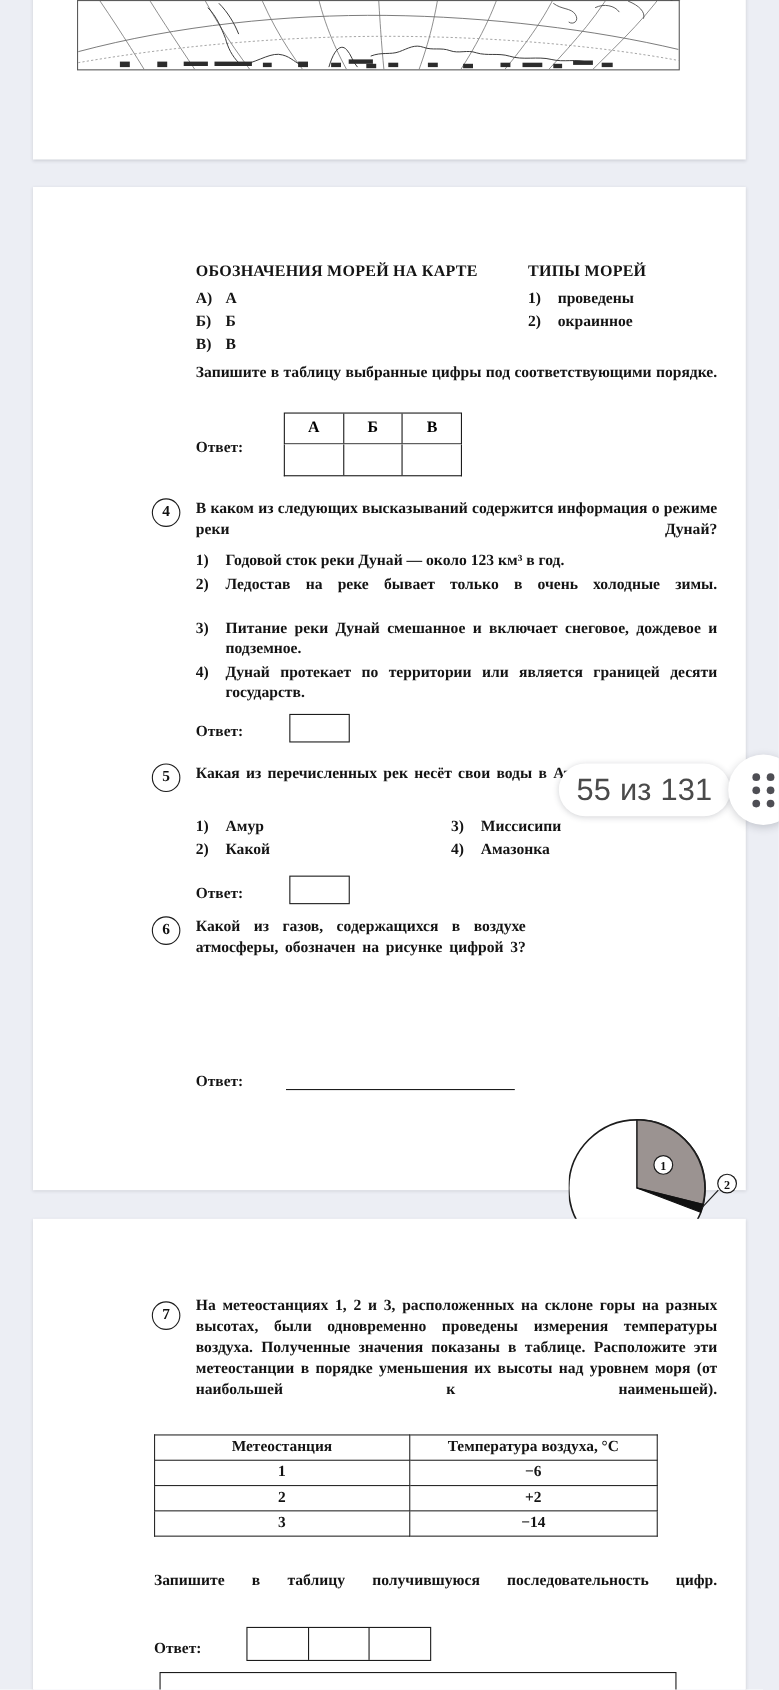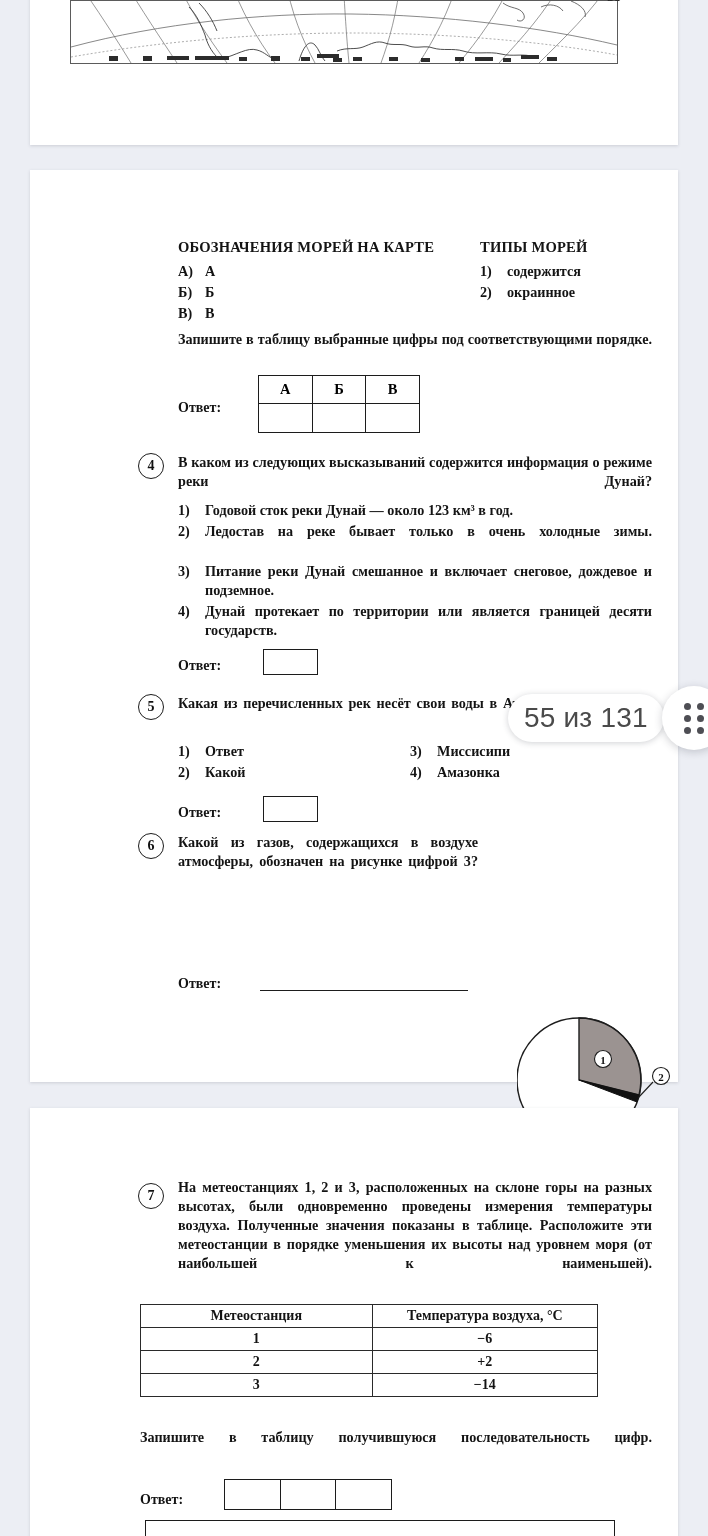--- a/index.html
+++ b/index.html
@@ -201,21 +201,21 @@
       <div class="doc col-left" style="top:134px;width:240px;">
         <div class="opt-row">
           <span class="opt-num">В)</span>
           <span>В</span>
         </div>
       </div>
 
       <div class="doc col-right" style="top:92px;width:200px;">
         <div class="opt-row">
           <span class="opt-num">1)</span>
-          <span>содержится</span>
+          <span>проведены</span>
         </div>
       </div>
       <div class="doc col-right" style="top:113px;width:200px;">
         <div class="opt-row">
           <span class="opt-num">2)</span>
           <span>окраинное</span>
         </div>
       </div>
 
       <div class="doc justify" style="left:148px;top:160px;width:474px;">Запишите в таблицу выбранные цифры под соответствующими порядке.</div>
@@ -264,21 +264,21 @@
 
       <div class="doc ans-label" style="left:148px;top:486px;">Ответ:</div>
       <div class="ansbox" style="position:absolute;left:233px;top:479px;width:55px;height:26px;"></div>
 
       <div class="qnum" style="left:108px;top:524px;">5</div>
       <div class="doc justify" style="left:148px;top:524px;width:474px;">Какая из перечисленных рек несёт свои воды в Атлантический океан?</div>
 
       <div class="doc" style="left:148px;top:572px;width:200px;">
         <div class="opt-row">
           <span class="opt-num">1)</span>
-          <span>Ответ</span>
+          <span>Амур</span>
         </div>
       </div>
       <div class="doc" style="left:148px;top:593px;width:200px;">
         <div class="opt-row">
           <span class="opt-num">2)</span>
           <span>Какой</span>
         </div>
       </div>
       <div class="doc" style="left:380px;top:572px;width:220px;">
         <div class="opt-row">

